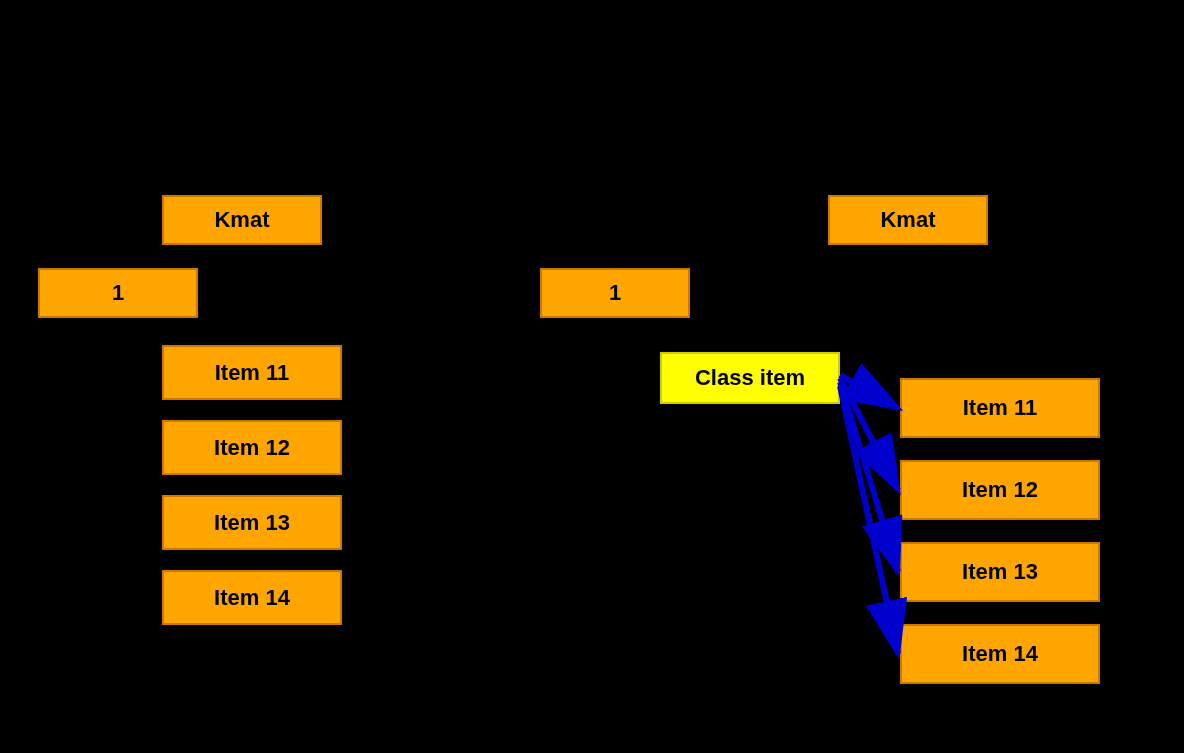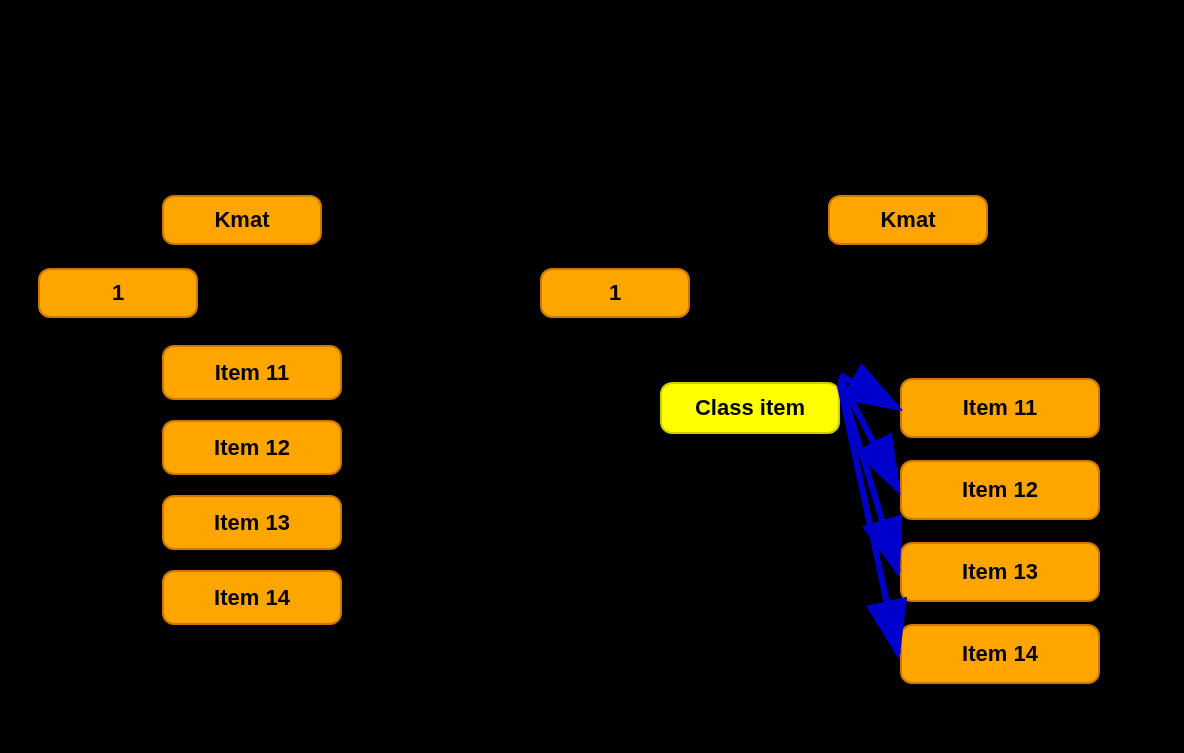--- a/index.html
+++ b/index.html
@@ -15,35 +15,34 @@
 
     .diagram-container {
       position: absolute;
       top: 0; left: 0;
       width: 1184px;
       height: 753px;
     }
 
     .node {
       position: absolute;
-      border-radius: 12px;
+      border-radius: 0;
       background: #FFA500;
       border: 2px solid #cc7700;
       display: flex;
       align-items: center;
       justify-content: center;
       font-size: 22px;
       font-weight: bold;
       color: #000;
     }
 
     .node-yellow {
       background: #FFFF00;
       border: 2px solid #cccc00;
-      margin-top: 30px;
     }
 
     
     #left-kmat {
       left: 162px; top: 195px;
       width: 160px; height: 50px;
     }
     #left-1 {
       left: 38px; top: 268px;
       width: 160px; height: 50px;

